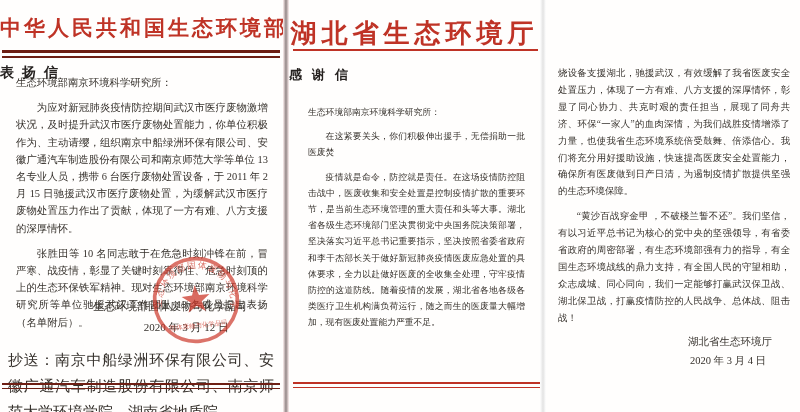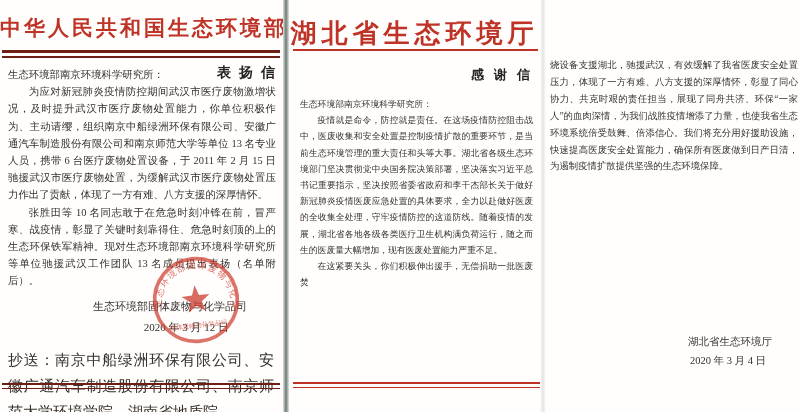--- a/index.html
+++ b/index.html
@@ -4,21 +4,21 @@
 <style>
   :root{
     --header_red:#bf3326;
     --seal_red:#cd3a2c;
     --rule_dark:#6e1f14;
     --ink:#35302b;
   }
   html,body{margin:0;padding:0;}
   body{background:#e9e9e9;}
   #canvas{
-    position:relative;width:800px;height:412px;background:#14532d;overflow:hidden;
+    position:relative;width:800px;height:412px;background:#fca5a5;overflow:hidden;
     font-family:"Liberation Serif","DejaVu Serif",serif;color:var(--ink);
   }
   .page{position:absolute;top:0;bottom:0;background:#fffefd;overflow:hidden;}
   #page1{left:0;width:283px;}
   #page2{left:289px;width:251px;}
   #page3{left:546px;width:254px;}
   .divider{position:absolute;top:0;bottom:0;}
   #divider1{left:283px;width:6px;background:linear-gradient(to right,#ffffff,#8a8a8a 45%,#9a9a9a 60%,#ffffff);opacity:.85;}
   #divider2{left:540px;width:6px;background:linear-gradient(to right,#ffffff,#e3e3e3 50%,#ffffff);}
   
@@ -26,25 +26,25 @@
     position:absolute;top:14px;left:0;right:0;text-align:center;
     color:var(--header_red);font-weight:bold;font-size:21px;letter-spacing:3px;white-space:nowrap;
   }
   .rule-double-dark{
     position:absolute;left:2px;right:3px;height:3px;
     border-top:3px solid var(--rule_dark);border-bottom:2px solid var(--rule_dark);
   }
   #rule1-top{top:50px;}
   #rule1-bottom{top:383px;border-top-width:2px;border-bottom-width:1px;}
   .doc-title{
-    position:absolute;left:0;right:0;text-align:right;font-weight:bold;color:#262220;
+    position:absolute;left:0;right:0;text-align:left;font-weight:bold;color:#262220;
   }
   #title1{top:64px;font-size:14px;letter-spacing:8px;}
   .bodytext{position:absolute;text-align:justify;}
-  .bodytext p{margin:0;text-indent:2em;}
+  .bodytext p{margin:8px;text-indent:2em;}
   .bodytext .salutation{text-indent:0;}
   #body1{top:66px;left:8px;width:268px;font-size:10.4px;line-height:17.2px;}
   .sign-block{position:absolute;text-align:right;}
   #sign1{top:296px;right:36px;font-size:11px;line-height:21px;}
   #sign1 .date{padding-right:18px;}
   #cc1{position:absolute;top:347px;left:8px;width:266px;font-size:15px;line-height:26px;text-align:justify;}
   
   .org2{
     position:absolute;top:16px;left:0;right:0;text-align:center;
     color:var(--header_red);font-weight:bold;font-size:26px;letter-spacing:5px;white-space:nowrap;
@@ -105,32 +105,33 @@
 
   <div class="divider" id="divider1"></div>
 
   <div class="page" id="page2">
     <div class="org2">湖北省生态环境厅</div>
     <div id="rule2-top"></div>
     <div class="doc-title" id="title2">感谢信</div>
 
     <div class="bodytext" id="body2">
       <p class="salutation">生态环境部南京环境科学研究所：</p>
+      <p>在这紧要关头，你们积极伸出援手，无偿捐助一批医废焚</p>
       <p>疫情就是命令，防控就是责任。在这场疫情防控阻击战中，医废收集和安全处置是控制疫情扩散的重要环节，是当前生态环境管理的重大责任和头等大事。湖北省各级生态环境部门坚决贯彻党中央国务院决策部署，坚决落实习近平总书记重要指示，坚决按照省委省政府和李干杰部长关于做好新冠肺炎疫情医废应急处置的具体要求，全力以赴做好医废的全收集全处理，守牢疫情防控的这道防线。随着疫情的发展，湖北省各地各级各类医疗卫生机构满负荷运行，随之而生的医废量大幅增加，现有医废处置能力严重不足。</p>
-      <p>在这紧要关头，你们积极伸出援手，无偿捐助一批医废焚</p>
     </div>
 
     <div id="rule2-bottom"></div>
   </div>
 
   <div class="divider" id="divider2"></div>
 
   <div class="page" id="page3">
     <div class="bodytext" id="body3">
       <p class="no-indent">烧设备支援湖北，驰援武汉，有效缓解了我省医废安全处置压力，体现了一方有难、八方支援的深厚情怀，彰显了同心协力、共克时艰的责任担当，展现了同舟共济、环保“一家人”的血肉深情，为我们战胜疫情增添了力量，也使我省生态环境系统倍受鼓舞、倍添信心。我们将充分用好援助设施，快速提高医废安全处置能力，确保所有医废做到日产日清，为遏制疫情扩散提供坚强的生态环境保障。</p>
+      <p>“黄沙百战穿金甲 ，不破楼兰誓不还”。我们坚信，有以习近平总书记为核心的党中央的坚强领导，有省委省政府的周密部署，有生态环境部强有力的指导，有全国生态环境战线的鼎力支持，有全国人民的守望相助，众志成城、同心同向，我们一定能够打赢武汉保卫战、湖北保卫战，打赢疫情防控的人民战争、总体战、阻击战！</p>
     </div>
 
     <div class="sign-block" id="sign3">
       <div>湖北省生态环境厅</div>
       <div class="date">2020 年 3 月 4 日</div>
     </div>
 
   </div>
 
 </div>

